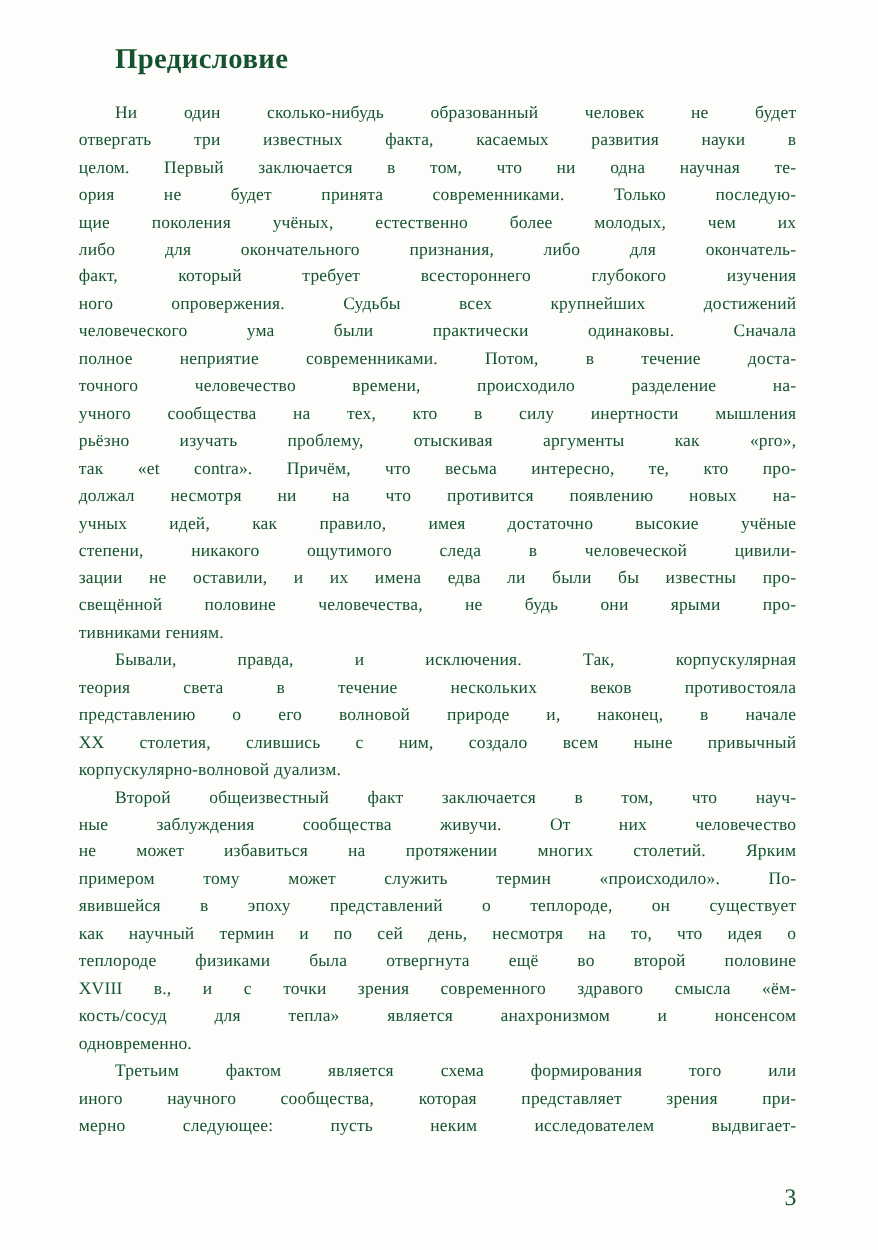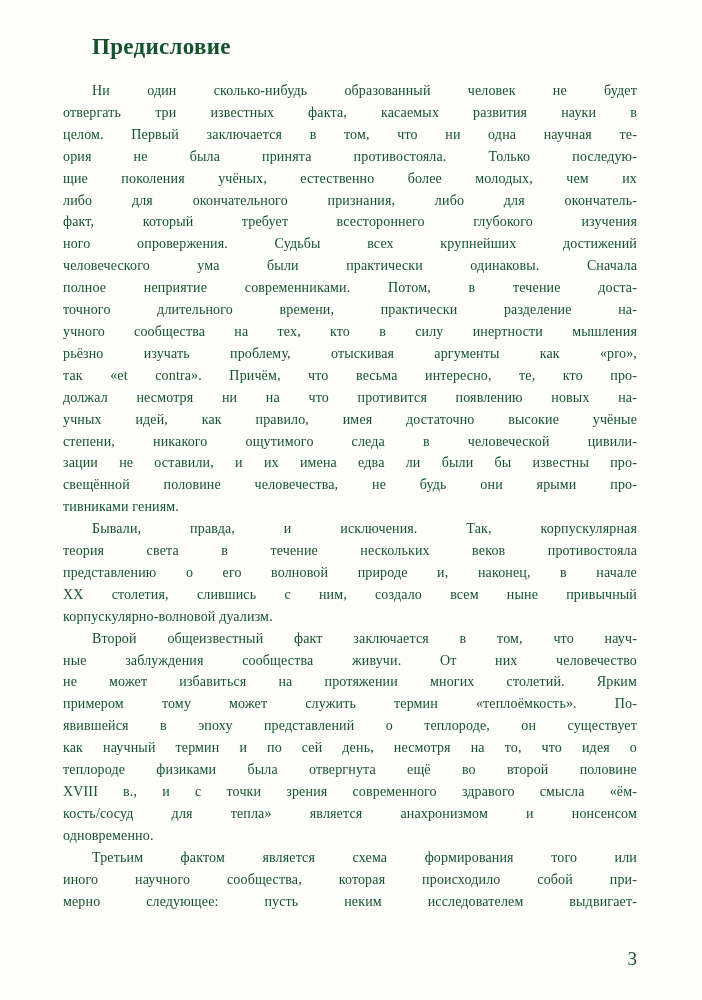--- a/index.html
+++ b/index.html
@@ -55,28 +55,28 @@
 <body>
 
 <div class="page">
   <div class="text-block">
     <h1 class="page-title">Предисловие</h1>
     <div>
         <div class="paragraph">
           <div class="line first">Ни один сколько-нибудь образованный человек не будет</div>
           <div class="line">отвергать три известных факта, касаемых развития науки в</div>
           <div class="line">целом. Первый заключается в том, что ни одна научная те-</div>
-          <div class="line">ория не была принята противостояла. Только последую-</div>
+          <div class="line">ория не будет принята современниками. Только последую-</div>
           <div class="line">щие поколения учёных, естественно более молодых, чем их</div>
           <div class="line">либо для окончательного признания, либо для окончатель-</div>
           <div class="line">факт, который требует всестороннего глубокого изучения</div>
           <div class="line">ного опровержения. Судьбы всех крупнейших достижений</div>
           <div class="line">человеческого ума были практически одинаковы. Сначала</div>
           <div class="line">полное неприятие современниками. Потом, в течение доста-</div>
-          <div class="line">точного длительного времени, практически разделение на-</div>
+          <div class="line">точного человечество времени, происходило разделение на-</div>
           <div class="line">учного сообщества на тех, кто в силу инертности мышления</div>
           <div class="line">рьёзно изучать проблему, отыскивая аргументы как «pro»,</div>
           <div class="line">так «et contra». Причём, что весьма интересно, те, кто про-</div>
           <div class="line">должал несмотря ни на что противится появлению новых на-</div>
           <div class="line">учных идей, как правило, имея достаточно высокие учёные</div>
           <div class="line">степени, никакого ощутимого следа в человеческой цивили-</div>
           <div class="line">зации не оставили, и их имена едва ли были бы известны про-</div>
           <div class="line">свещённой половине человечества, не будь они ярыми про-</div>
           <div class="line last">тивниками гениям.</div>
         </div>
@@ -84,29 +84,29 @@
           <div class="line first">Бывали, правда, и исключения. Так, корпускулярная</div>
           <div class="line">теория света в течение нескольких веков противостояла</div>
           <div class="line">представлению о его волновой природе и, наконец, в начале</div>
           <div class="line">XX столетия, слившись с ним, создало всем ныне привычный</div>
           <div class="line last">корпускулярно-волновой дуализм.</div>
         </div>
         <div class="paragraph">
           <div class="line first">Второй общеизвестный факт заключается в том, что науч-</div>
           <div class="line">ные заблуждения сообщества живучи. От них человечество</div>
           <div class="line">не может избавиться на протяжении многих столетий. Ярким</div>
-          <div class="line">примером тому может служить термин «теплоёмкость». По-</div>
+          <div class="line">примером тому может служить термин «происходило». По-</div>
           <div class="line">явившейся в эпоху представлений о теплороде, он существует</div>
           <div class="line">как научный термин и по сей день, несмотря на то, что идея о</div>
           <div class="line">теплороде физиками была отвергнута ещё во второй половине</div>
           <div class="line">XVIII в., и с точки зрения современного здравого смысла «ём-</div>
           <div class="line">кость/сосуд для тепла» является анахронизмом и нонсенсом</div>
           <div class="line last">одновременно.</div>
         </div>
         <div class="paragraph">
           <div class="line first">Третьим фактом является схема формирования того или</div>
-          <div class="line">иного научного сообщества, которая происходило собой при-</div>
+          <div class="line">иного научного сообщества, которая представляет зрения при-</div>
           <div class="line">мерно следующее: пусть неким исследователем выдвигает-</div>
         </div>
       </div>
   </div>
   <div class="page-number">3</div>
 </div>
 
 </body></html>

